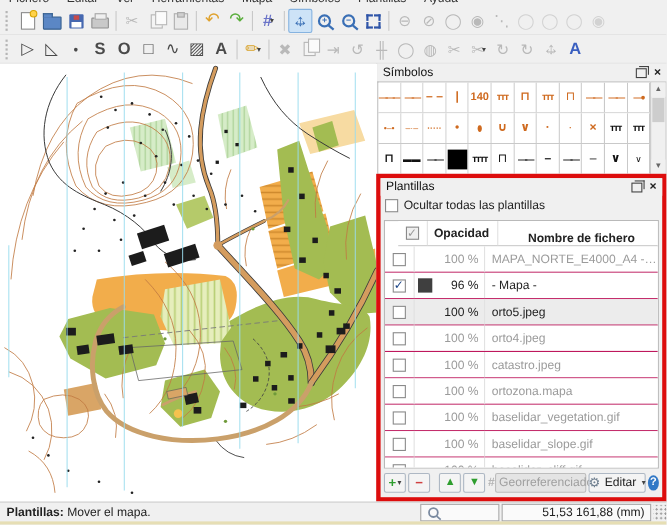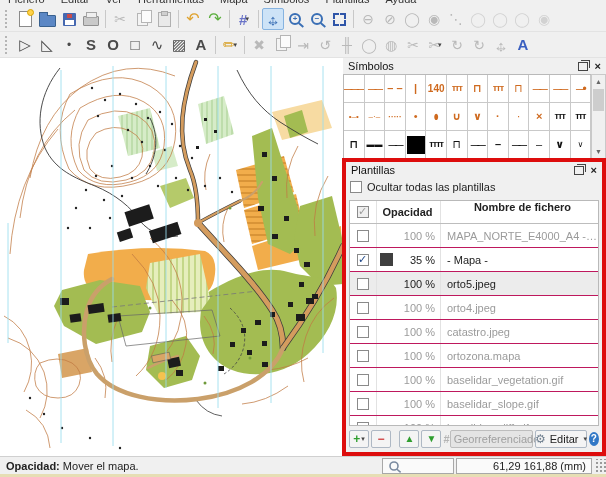--- a/index.html
+++ b/index.html
@@ -75,21 +75,21 @@
   .sb-thumb{position:absolute;left:1px;right:1px;top:14px;height:22px;background:#cdcdcd;}
   .sb-down{position:absolute;bottom:0;left:0;right:0;}
   
   #templates-panel{position:absolute;left:342px;top:158px;width:264px;height:298px;border:4px solid #dd0d0d;box-sizing:border-box;background:#f0f0f0;}
   #tpl-hide-row{display:flex;gap:5px;padding:3px 4px 2px 4px;}
   .cb{width:12px;height:12px;border:1px solid #8a8a8a;background:#fff;box-sizing:border-box;position:relative;flex:0 0 auto;}
   .cb.checked::after{content:"✓";position:absolute;left:0px;top:-2px;font-size:11px;font-weight:bold;color:#1c4587;}
   .cb.gray{background:#efefef;}
   .cb.gray::after{content:"✓";position:absolute;left:0px;top:-2px;font-size:11px;font-weight:bold;color:#9a9a9a;}
   #tpl-table{position:absolute;left:3px;right:3px;top:38px;bottom:26px;background:#fff;border:1px solid #b9b9b9;overflow:hidden;}
-  .thead{display:flex;height:22px;border-bottom:1px solid #bdbdbd;align-items:flex-start;background:#fff;font-weight:bold;}
+  .thead{display:flex;height:22px;border-bottom:1px solid #bdbdbd;align-items:flex-end;background:#fff;font-weight:bold;margin-left:12px;}
   .trow{display:flex;height:23px;border-bottom:1px solid #be185d;align-items:center;background:#fff;}
   .trow.sel{background:#ececec;}
   .tc-check{flex:0 0 26px;display:flex;justify-content:center;border-right:1px solid #e2e2e2;align-self:stretch;align-items:center;}
   .tc-op{flex:0 0 64px;display:flex;align-items:center;border-right:1px solid #e2e2e2;align-self:stretch;padding:0 5px 0 3px;box-sizing:border-box;}
   .tc-op .opv{flex:1;text-align:right;}
   .swatch{width:13px;height:13px;display:inline-block;}
   .tc-name{flex:1;padding-left:6px;white-space:nowrap;overflow:hidden;text-overflow:ellipsis;}
   .gray{color:#9b9b9b;}
   .thc{text-align:center;}
   
@@ -644,21 +644,21 @@
             <span class="opv gray">100 %</span>
           </div>
           <div class="tc-name gray">MAPA_NORTE_E4000_A4 - GPS-2015-05-21...</div>
         </div>
         <div class="trow">
           <div class="tc-check">
             <span class="cb checked"></span>
           </div>
           <div class="tc-op">
             <i class="swatch" style="background: rgb(63, 63, 63);"></i>
-            <span class="opv">35 %</span>
+            <span class="opv">96 %</span>
           </div>
           <div class="tc-name">- Mapa -</div>
         </div>
         <div class="trow sel">
           <div class="tc-check">
             <span class="cb"></span>
           </div>
           <div class="tc-op">
             <span class="opv">100 %</span>
           </div>
@@ -743,23 +743,23 @@
     <div class="fbtn fbig">
         <span class="gearico">⚙</span>
         <span>Editar</span>
         <span class="c">▾</span>
       </div>
     <div class="helpico">?</div>
   </div>
 </div>
 
 <div id="statusbar">
-  <div id="status-left"><b>Opacidad:</b><span> Mover el mapa.</span></div>
+  <div id="status-left"><b>Plantillas:</b><span> Mover el mapa.</span></div>
   <div class="sbox" id="zoom-box">
     <span class="mi mi-lens small"></span>
     <span class="zl">0.49x</span>
   </div>
   <div class="sbox" id="coord-box">
-      <span>61,29 161,88 (mm)</span>
+      <span>51,53 161,88 (mm)</span>
     </div>
   <div id="grip"></div>
 </div>
 <div id="bottom-strip"></div>
 
 </body></html>

